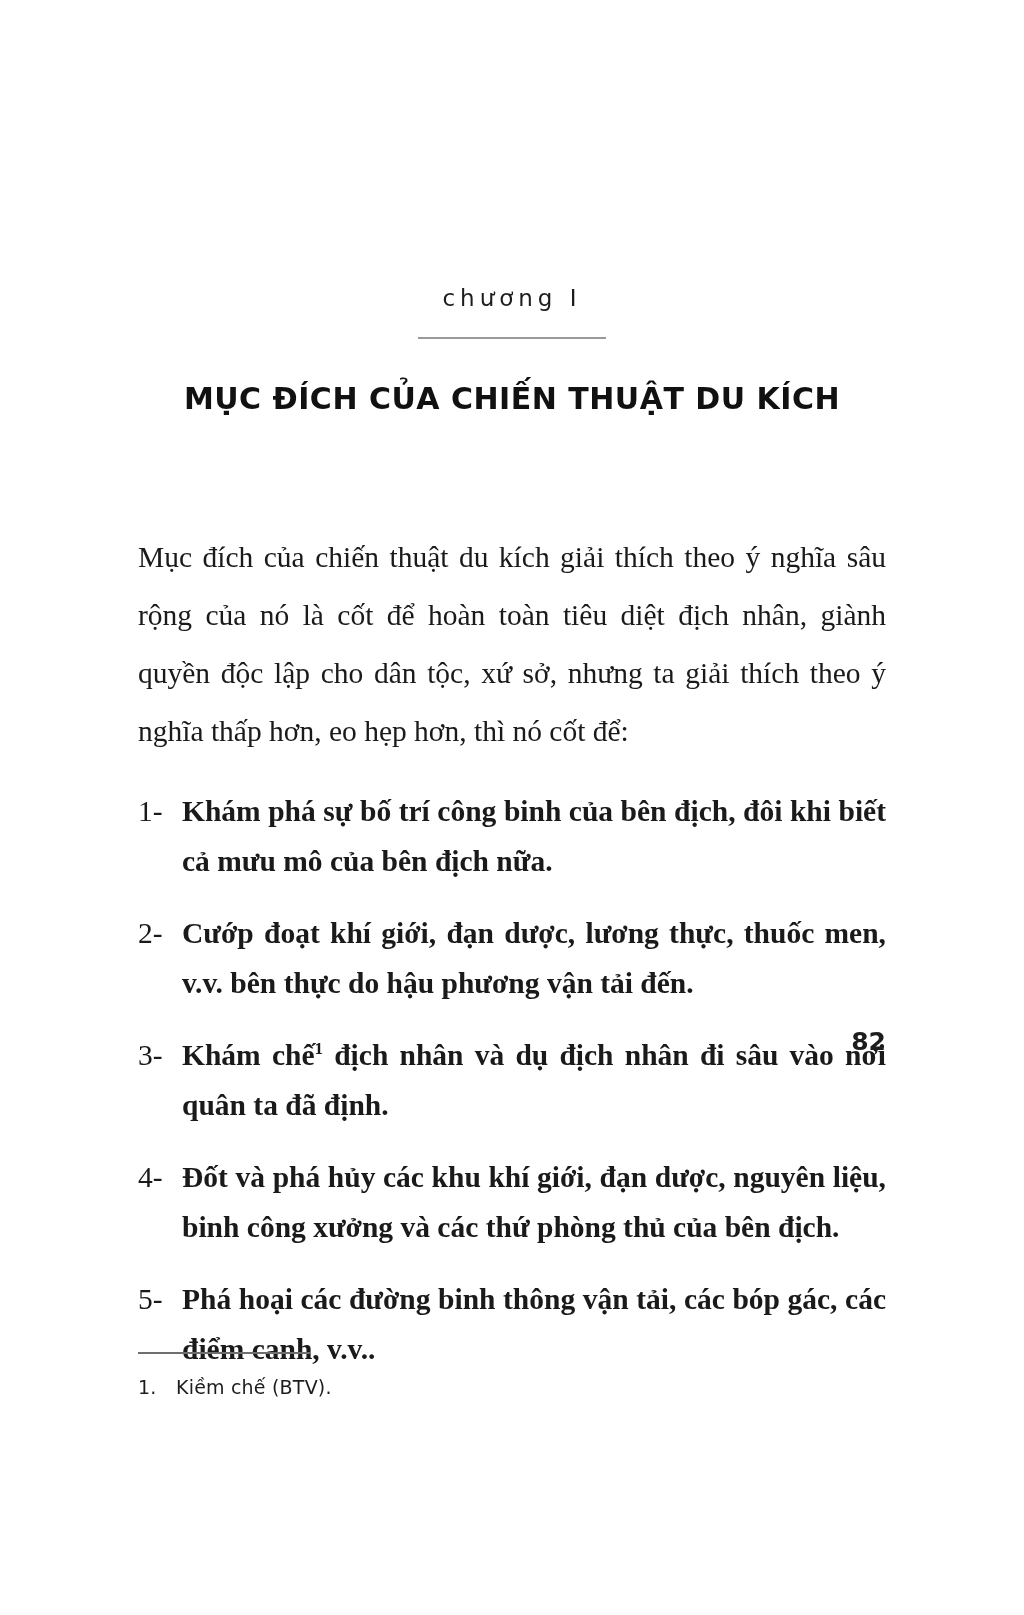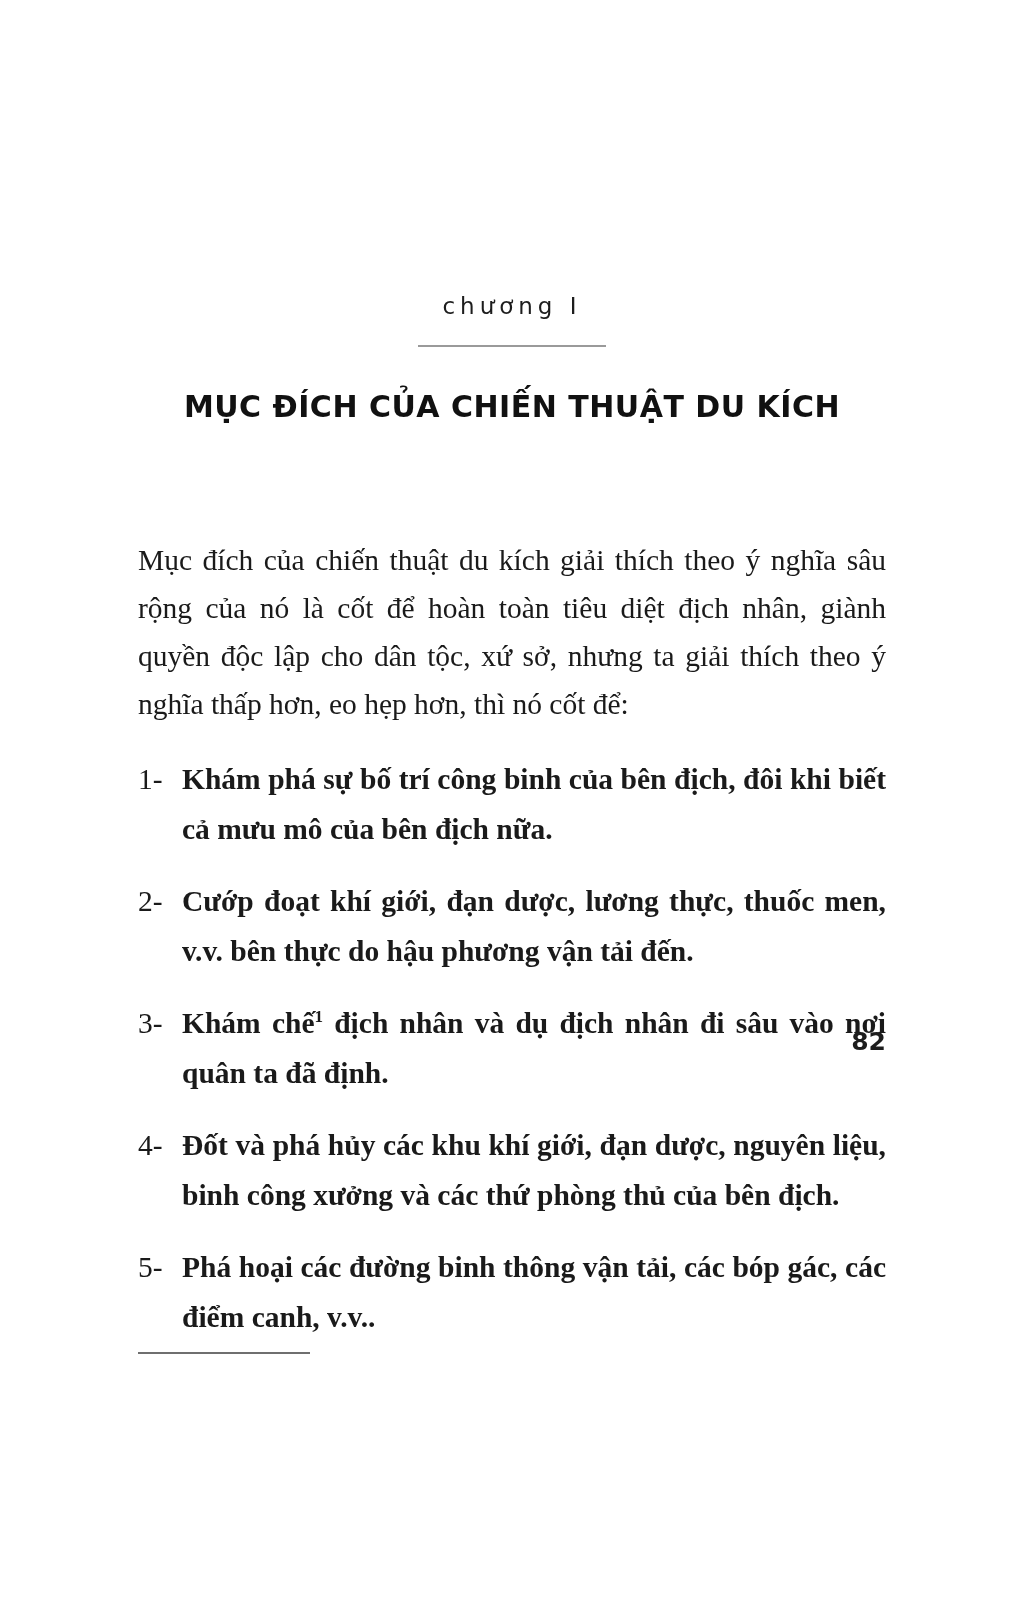--- a/index.html
+++ b/index.html
@@ -14,21 +14,21 @@
     color: #1a1a1a;
     position: relative;
     overflow: hidden;
   }
 
   .page {
     position: relative;
     width: 1024px;
     height: 1152px;
     box-sizing: border-box;
-    padding: 8px 138px;
+    padding: 0 138px;
   }
 
   
   .chapter-block {
     padding-top: 285px;
     text-align: center;
   }
   .chapter-eyebrow {
     font-family: "DejaVu Sans", sans-serif;
     font-size: 23px;
@@ -51,21 +51,21 @@
     margin-top: 42px;
     white-space: nowrap;
   }
 
   
   .body-block {
     margin-top: 112px;
   }
   .para {
     font-size: 29.5px;
-    line-height: 48px;
+    line-height: 58px;
     text-align: justify;
     text-justify: inter-word;
     margin: 0 0 26px 0;
     color: #1a1a1a;
   }
   .para.lead {
     text-indent: 0;
   }
 
   .list {
@@ -174,17 +174,20 @@
       <li class="list-item">
         <span class="marker">5-</span>
         <span class="txt">Phá hoại các đường binh thông vận tải, các bóp gác, các điểm canh, v.v..</span>
       </li>
 
     </ul>
   </div>
 
   <div class="footnote-area">
     <div class="footnote-rule"></div>
+    <div class="footnote">
+      <span class="fn-num">1.</span><span>Kiềm chế (BTV).</span>
+    </div>
   </div>
 
   <div class="folio">82</div>
 
 </div>
 
 </body></html>

